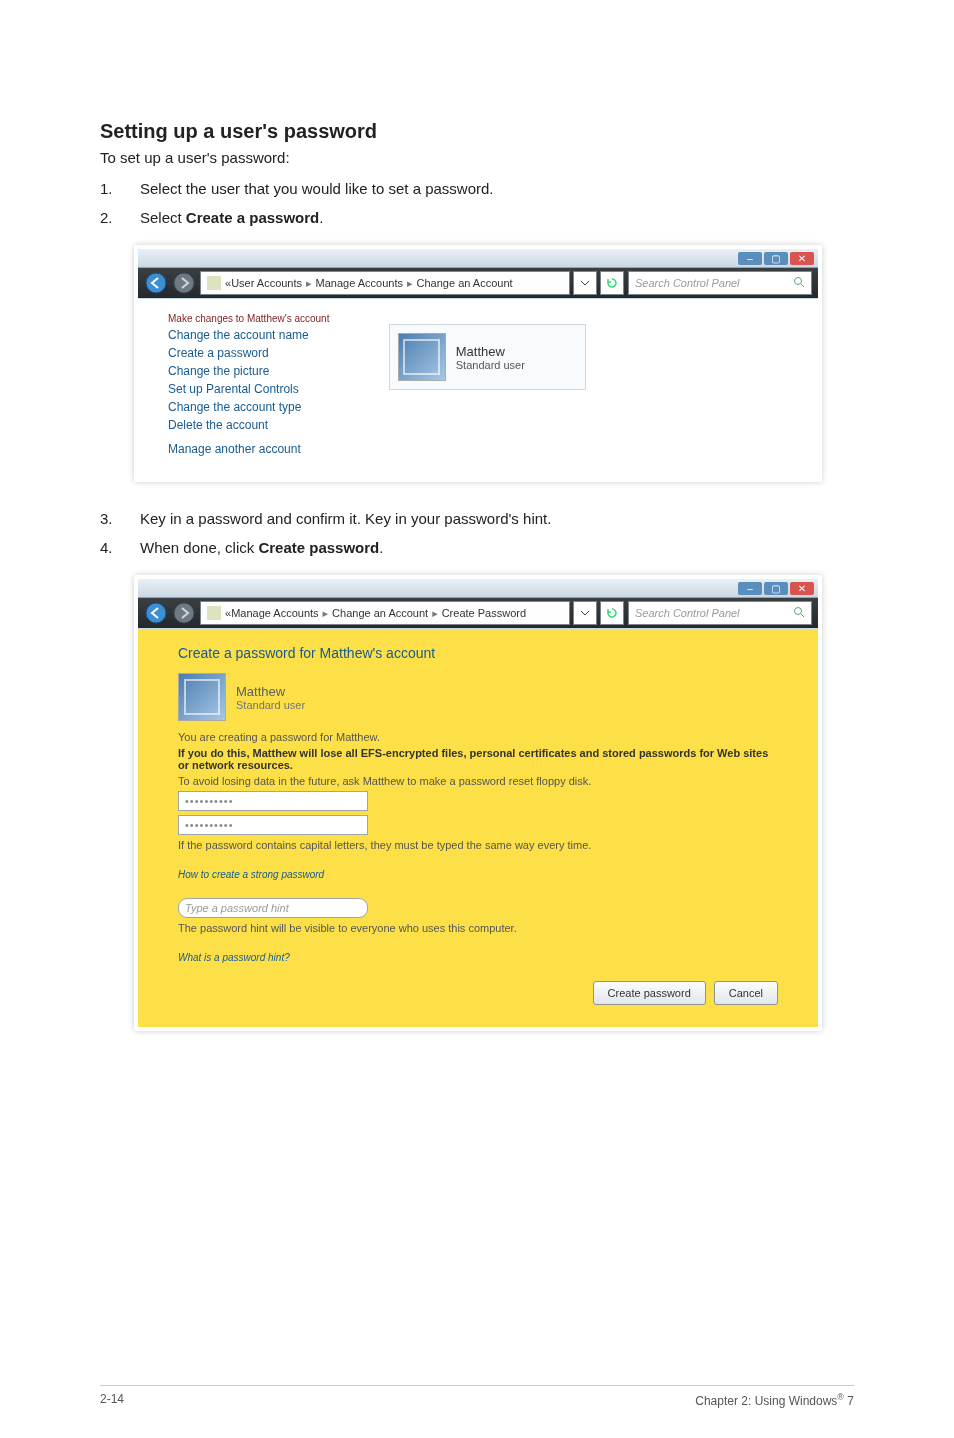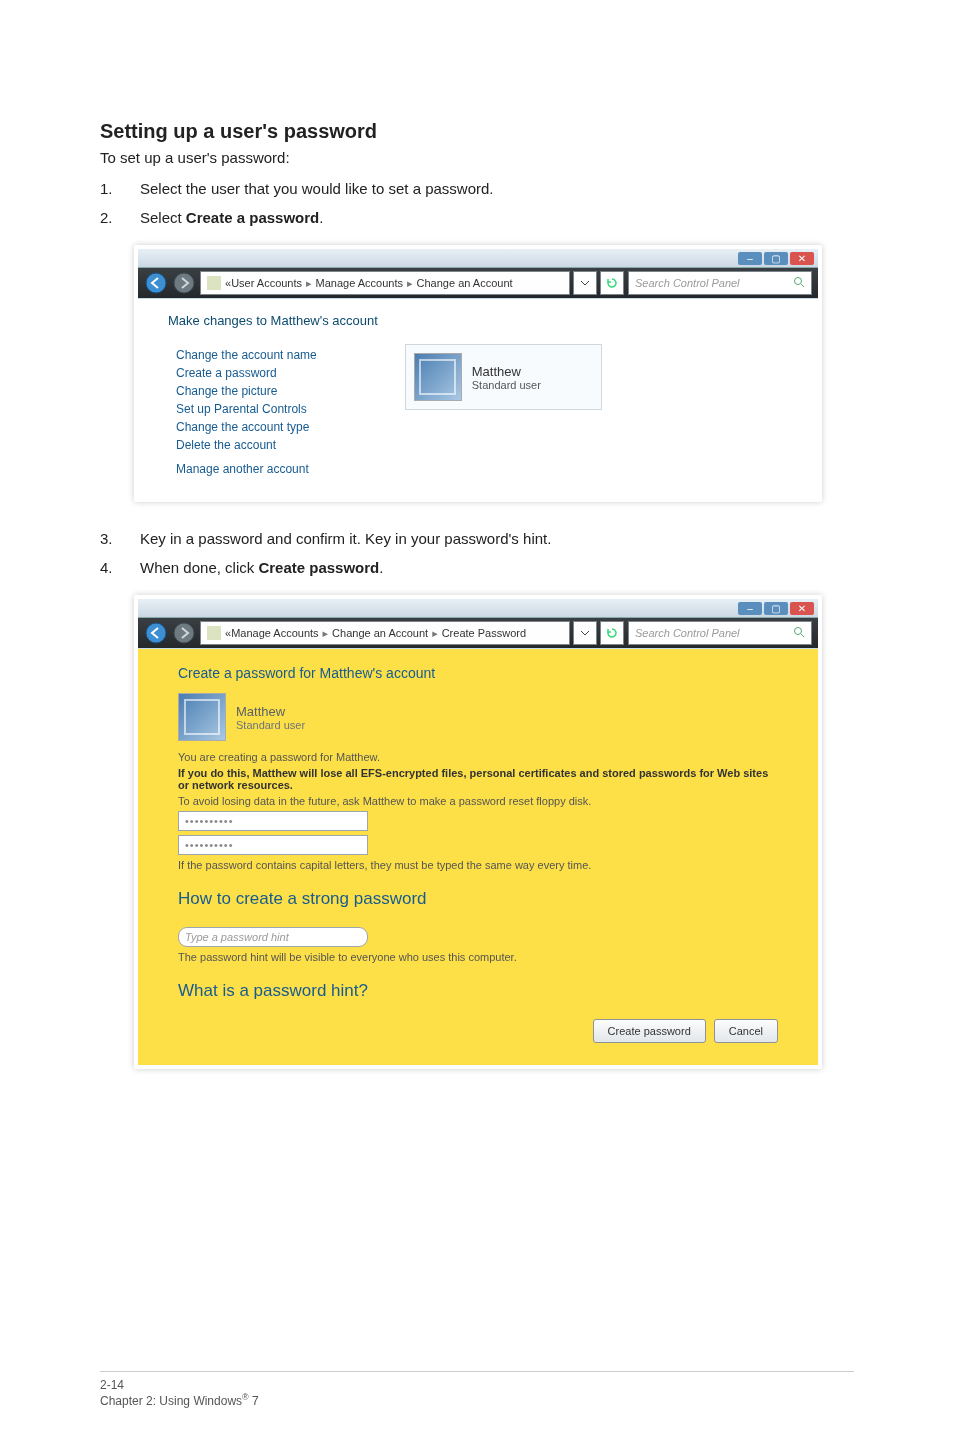--- a/index.html
+++ b/index.html
@@ -111,34 +111,34 @@
     color: #9a9a9a;
     font-style: italic;
     justify-content:space-between;
   }
   .content-pane {
     background: #fff;
     padding: 14px 30px 18px 30px;
     border-top:1px solid #c7dbe7;
   }
   .pane-heading {
-    color: #0c4a6e;
-    font-size: 13px;
-    margin-bottom: 16px;
+    color: #7f1d1d;
+    font-size: 10px;
+    margin-bottom: 0;
   }
   .pane-area {
     display: flex;
     gap: 80px;
     align-items: flex-start;
   }
   .link-list a {
     display: block;
     color: #175b91;
     font-size: 12px;
-    margin: 4px 8px;
+    margin: 4px 0;
     text-decoration: none;
   }
   .account-card {
     display: flex;
     align-items: center;
     border: 1px solid #d0d8de;
     padding: 8px 60px 8px 8px;
     background:#f7fbfd;
   }
   .avatar {
@@ -156,21 +156,21 @@
   .account-type { font-size: 11px; color:#555; }
 
   
   .pw-pane { padding: 16px 40px 22px 40px; background:#fde047; border-top:1px solid #c7dbe7;}
   .pw-heading { color:#175b91; font-size:14px; margin-bottom:12px;}
   .user-row { display:flex; align-items:center; margin-bottom:10px;}
   .user-row .uname{ font-size:13px;color:#5b6166;}
   .user-row .utype{ font-size:11px;color:#6f7479;}
   .pw-note { font-size:11px; color:#555; margin:4px 0;}
   .pw-bold { font-size:11px; font-weight:bold; color:#333; margin-top:4px;}
-  .pw-link { font-size:17px; color:#175b91; display:block; margin:18px 0; text-decoration:none;}
+  .pw-link { font-size:10px; color:#175b91; display:block; margin:18px 0; text-decoration:none;font-style:italic;}
   .pw-input {
     width: 190px; height:20px;
     border:1px solid #9fa6ab;
     background:#fff;
     font-size:11px; color:#888;
     padding:0 6px; box-sizing:border-box;
     margin:4px 0;
     display:flex; align-items:center;
     letter-spacing:1px;
   }
@@ -187,21 +187,20 @@
   .footer {
     position: absolute;
     bottom: 30px;
     left: 100px; right: 100px;
     border-top: 1px solid #ccc;
     padding-top: 6px;
     display: flex;
     justify-content: space-between;
     font-size: 12px;
     color:#555;
-    flex-direction:column;
   }
   .footer .sup { font-size: 9px; vertical-align: super; }
 </style>
 </head>
 <body>
 
 <div class="page">
 
   <h2 class="section-title">Setting up a user's password</h2>
   <div class="subheading">To set up a user's password:</div>

